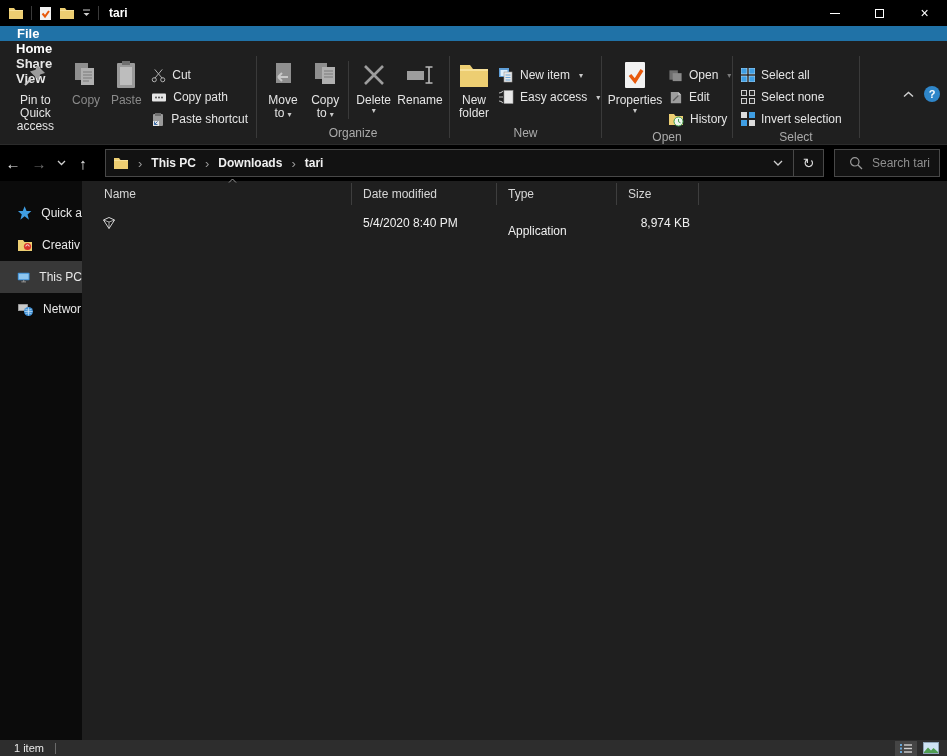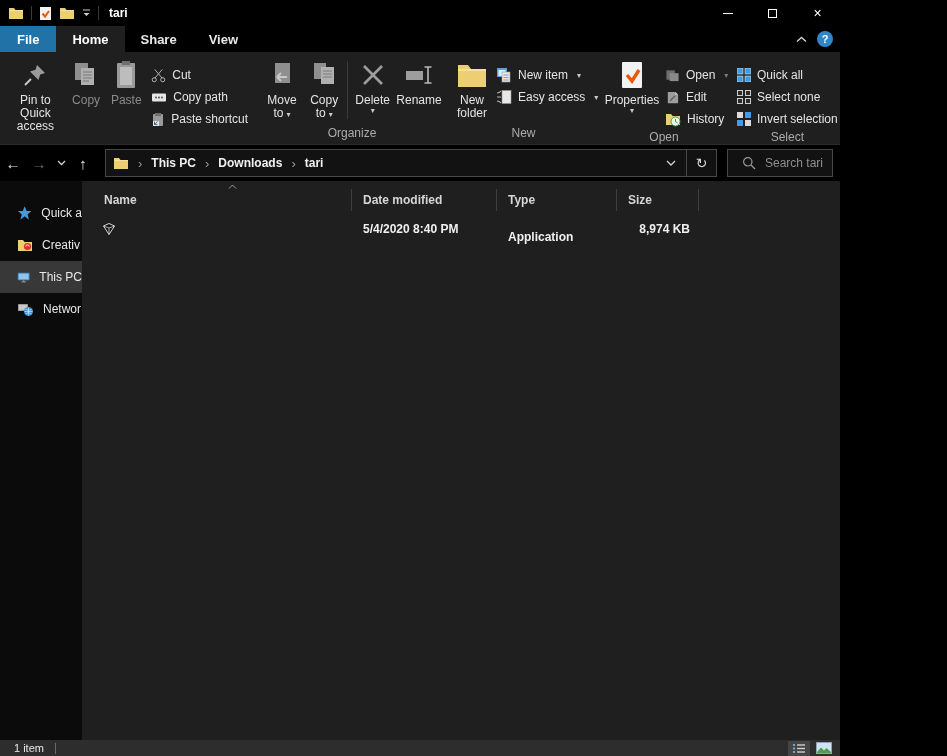--- a/index.html
+++ b/index.html
@@ -1,31 +1,31 @@
 <!DOCTYPE html>
 <html><head>
 <meta charset="utf-8">
 <style>
   * { margin:0; padding:0; box-sizing:border-box; }
   html,body { background:#000; }
   body { font-family:"Liberation Sans","DejaVu Sans",sans-serif; }
-  .window { position:relative; width:840px; height:756px; background:#404040; overflow:hidden; }
+  .window { position:relative; width:947px; height:756px; background:#404040; overflow:hidden; }
 
   
   .titlebar { height:26px; display:flex; align-items:center; background:#000; }
   .qat { display:flex; align-items:center; gap:7px; padding-left:8px; }
   .qat-sep { width:1px; height:14px; background:#3a3a3a; }
   .win-title { color:#fff; font-size:12px; font-weight:bold; margin-left:10px; }
   .win-controls { margin-left:auto; display:flex; height:100%; }
   .win-btn { width:45px; height:100%; display:flex; align-items:center; justify-content:center; color:#fff; font-size:14px; }
   .min-glyph { display:block; width:10px; height:1px; background:#fff; }
   .max-glyph { display:block; width:9px; height:9px; border:1px solid #fff; }
 
   
-  .tabrow { height:26px; display:flex; align-items:stretch; background:#000; }
+  .tabrow { height:26px; display:flex; align-items:stretch; background:#000;flex-direction:column; }
   .tab { padding:0 16px; display:flex; align-items:center; font-size:13px; font-weight:600; color:#e8e8e8; }
   .tab-file { background:#2072a7; color:#fff; padding:0 17px; }
   .tab-active { background:#1f1f1f; color:#fff; }
   .tab-right { margin-left:auto; display:flex; align-items:center; gap:10px; padding-right:7px; }
   .help-circle { width:16px; height:16px; border-radius:50%; background:#2f86c9; color:#fff; font-size:11px; font-weight:bold; display:flex; align-items:center; justify-content:center; }
 
   
   .ribbon { height:93px; background:#1f1f1f; display:flex; align-items:stretch; border-bottom:1px solid #2b2b2b; }
   .rgroup { display:flex; flex-direction:column; }
   .rbuttons { flex:1; display:flex; align-items:flex-start; padding:3px 4px 0 4px; }
@@ -56,21 +56,21 @@
   .refresh-btn { border-left:1px solid #484848; color:#d8d8d8; font-size:14px; }
   .searchbox { width:106px; height:28px; margin-left:10px; border:1px solid #484848; background:#121212; display:flex; align-items:center; padding-left:14px; gap:9px; }
   .searchbox input { background:transparent; border:none; outline:none; width:66px; color:#bbb; font-size:12px; font-family:inherit; }
   .searchbox input::placeholder { color:#8f8f8f; opacity:1; }
 
   
   .content { display:flex; height:559px; background:#1f1f1f; }
   .sidebar { width:82px; background:#0b0b0b; padding-top:16px; flex-shrink:0; }
   .side-item { height:32px; display:flex; align-items:center; gap:9px; padding-left:17px; color:#e8e8e8; font-size:12px; white-space:nowrap; overflow:hidden; }
   .side-item.selected { background:#383838; }
-  .main { flex:1; padding:6px 0 0 13px; position:relative;font-weight:bold; }
+  .main { flex:1; padding:0 0 0 13px; position:relative; }
   .headers { display:flex; height:26px; align-items:center; position:relative; }
   .hcell { color:#d6d6d6; font-size:12px; height:22px; display:flex; align-items:center; border-right:1px solid #3e3e3e; }
   .hc-name { width:257px; padding-left:9px; }
   .hc-date { width:145px; padding-left:11px; }
   .hc-type { width:120px; padding-left:11px; }
   .hc-size { width:82px; padding-left:11px; }
   .sort-ind { position:absolute; left:133px; top:-3px; }
   .frow { display:flex; align-items:center; height:28px; margin-top:2px; color:#f0f0f0; font-size:12px; }
   .fc-name { width:257px; display:flex; align-items:center; gap:7px; padding-left:6px; }
   .fc-date { width:145px; padding-left:11px; }
@@ -341,21 +341,21 @@
     <div class="rgroup" style="width:126px">
       <div class="rbuttons">
         <div class="smallcol">
           <div class="smallbtn">
             <svg width="14" height="14" viewBox="0 0 14 14">
                 <rect x="0" y="0" width="6" height="6" fill="#3f9ee3" stroke="#cfe6f7" stroke-width="0.6"></rect>
                 <rect x="8" y="0" width="6" height="6" fill="#3f9ee3" stroke="#cfe6f7" stroke-width="0.6"></rect>
                 <rect x="0" y="8" width="6" height="6" fill="#3f9ee3" stroke="#cfe6f7" stroke-width="0.6"></rect>
                 <rect x="8" y="8" width="6" height="6" fill="#3f9ee3" stroke="#cfe6f7" stroke-width="0.6"></rect>
               </svg>
-            <span>Quick all</span>
+            <span>Select all</span>
           </div>
           <div class="smallbtn">
             <svg width="14" height="14" viewBox="0 0 14 14">
                 <rect x="0.5" y="0.5" width="5" height="5" fill="#2a2a2a" stroke="#cfcfcf"></rect>
                 <rect x="8.5" y="0.5" width="5" height="5" fill="#2a2a2a" stroke="#cfcfcf"></rect>
                 <rect x="0.5" y="8.5" width="5" height="5" fill="#2a2a2a" stroke="#cfcfcf"></rect>
                 <rect x="8.5" y="8.5" width="5" height="5" fill="#2a2a2a" stroke="#cfcfcf"></rect>
               </svg>
             <span>Select none</span>
           </div>

